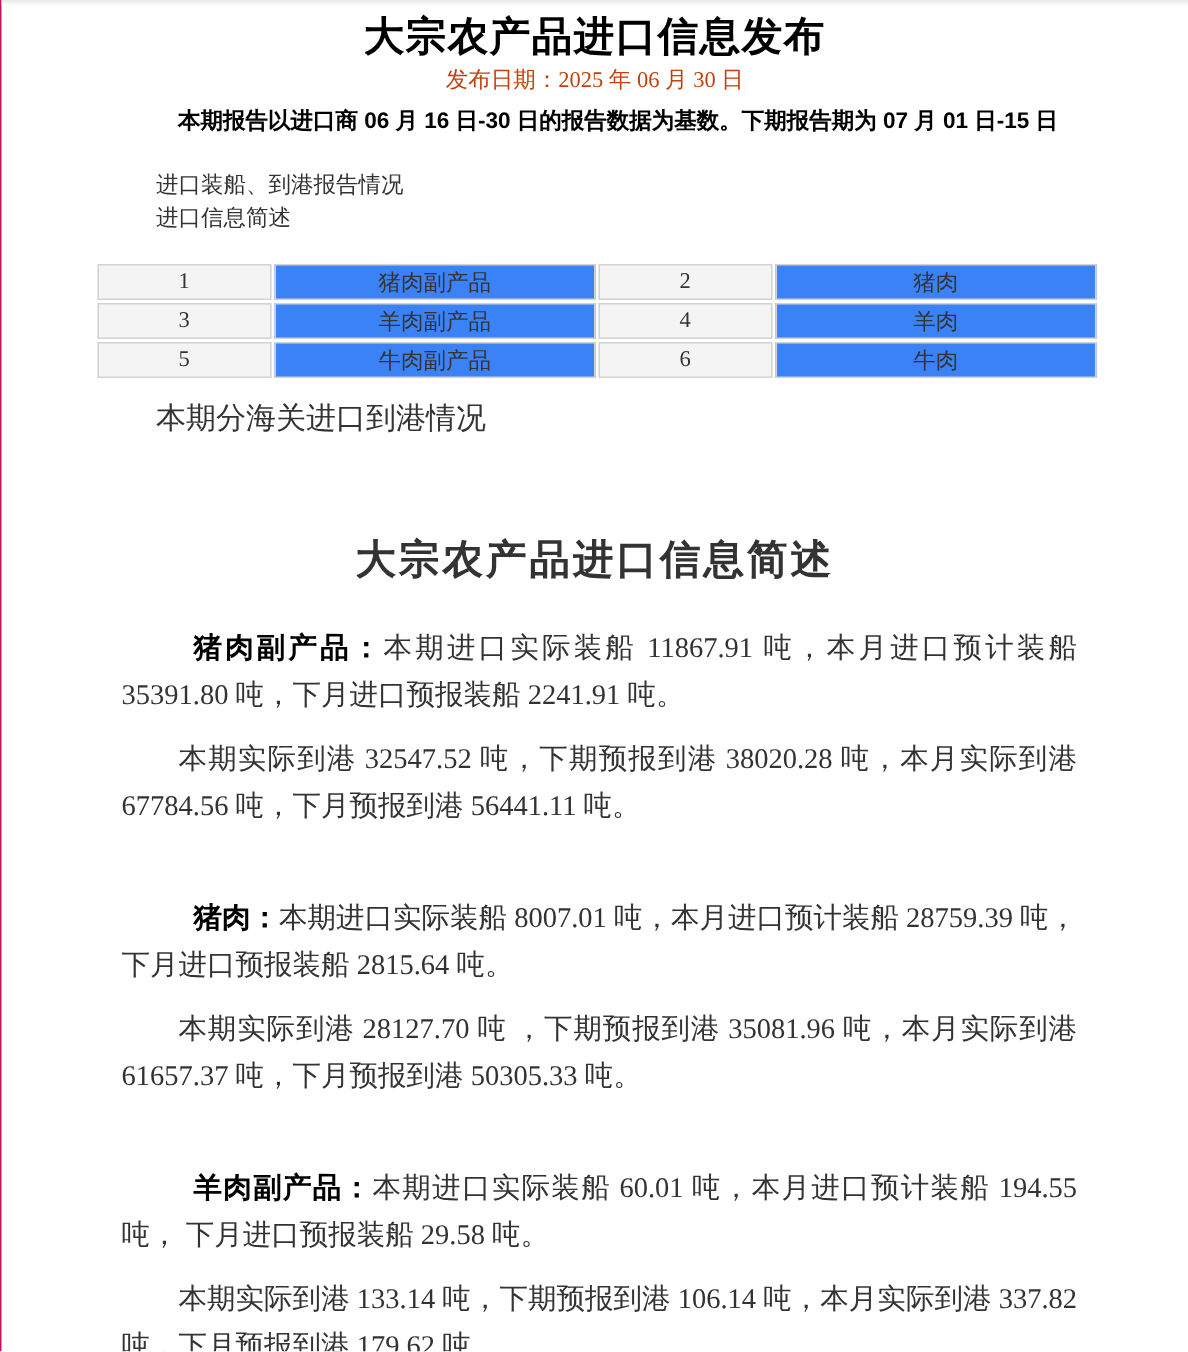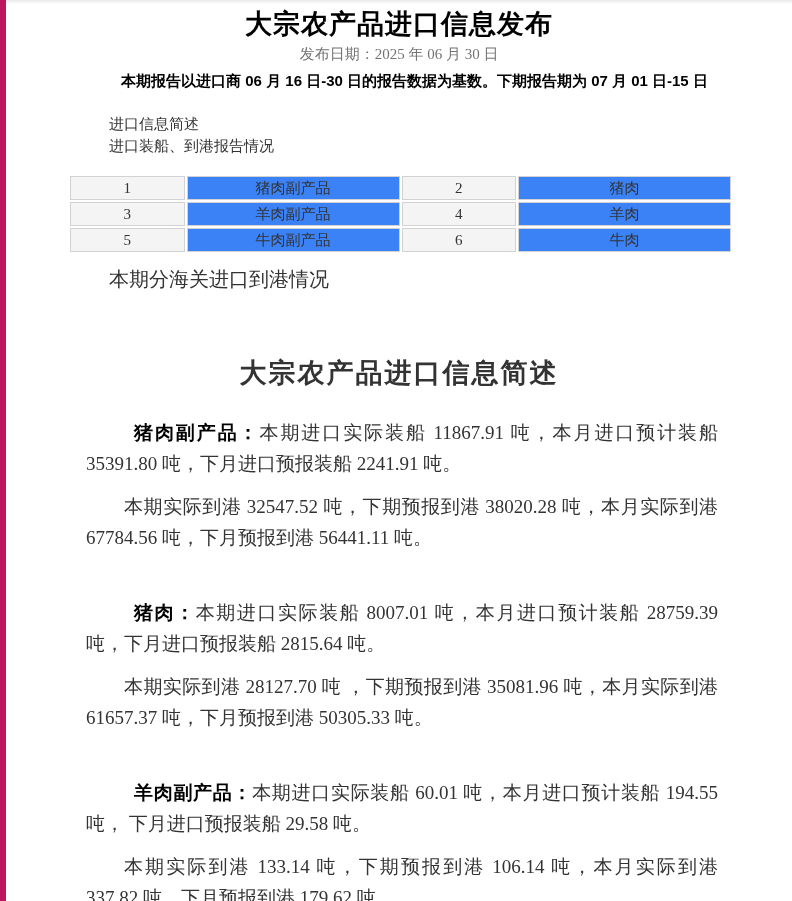--- a/index.html
+++ b/index.html
@@ -1,21 +1,21 @@
 <!DOCTYPE html>
 <html lang="zh"><head>
 <meta charset="utf-8">
 <style>
   html, body { margin: 0; padding: 0; background: #ffffff; }
   .page {
     position: relative;
     width: 792px;
     height: 901px;
     background: #ffffff;
-    border-left: 6px solid #be185d;
+    border-left: 1px solid #be185d;
     box-sizing: border-box;
     overflow: hidden;
     font-family: "Liberation Serif", "DejaVu Serif", serif;
     color: #333333;
   }
   .top-fade {
     height: 4px;
     background: linear-gradient(#e9e9e9, #ffffff);
   }
   .title {
@@ -25,21 +25,21 @@
     line-height: 30px;
     font-weight: bold;
     color: #000000;
     letter-spacing: 1px;
   }
   .pub-date {
     margin-top: 6px;
     text-align: center;
     font-size: 15px;
     line-height: 19px;
-    color: #737373;
+    color: #c2410c;
   }
   .notice {
     margin-top: 8px;
     text-align: center;
     font-family: "Liberation Sans", sans-serif;
     font-weight: bold;
     font-size: 15px;
     line-height: 18px;
     color: #000000;
     margin-left: 31px;
@@ -101,22 +101,22 @@
 <body>
 
 <div class="page">
   <div class="top-fade"></div>
 
   <h1 class="title">大宗农产品进口信息发布</h1>
   <div class="pub-date">发布日期：2025 年 06 月 30 日</div>
   <div class="notice">本期报告以进口商 06 月 16 日-30 日的报告数据为基数。下期报告期为 07 月 01 日-15 日</div>
 
   <div class="nav">
+    <div class="nav-item">进口装船、到港报告情况</div>
     <div class="nav-item">进口信息简述</div>
-    <div class="nav-item">进口装船、到港报告情况</div>
   </div>
 
   <div class="table-wrap">
     <table class="index-table">
       <tbody>
         <tr>
           <td class="cell-num">1</td>
           <td class="cell-name">猪肉副产品</td>
           <td class="cell-num">2</td>
           <td class="cell-name">猪肉</td>

